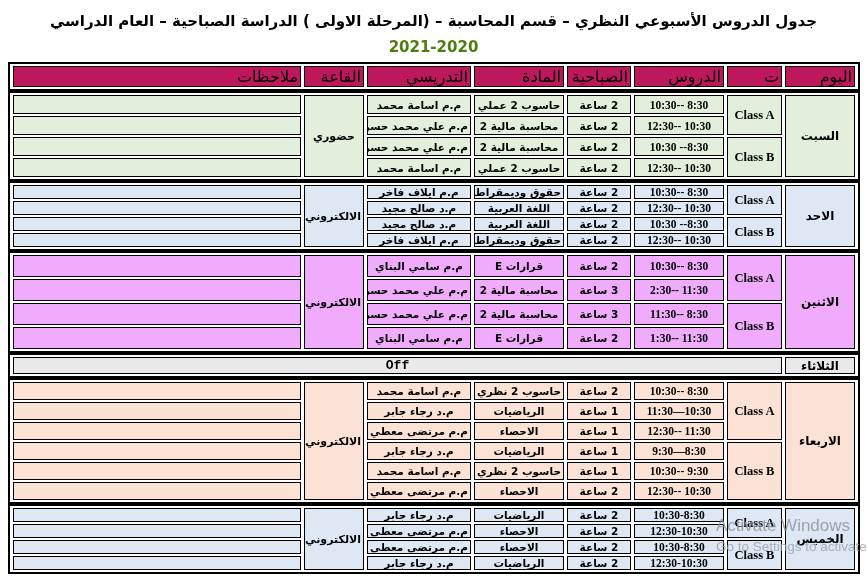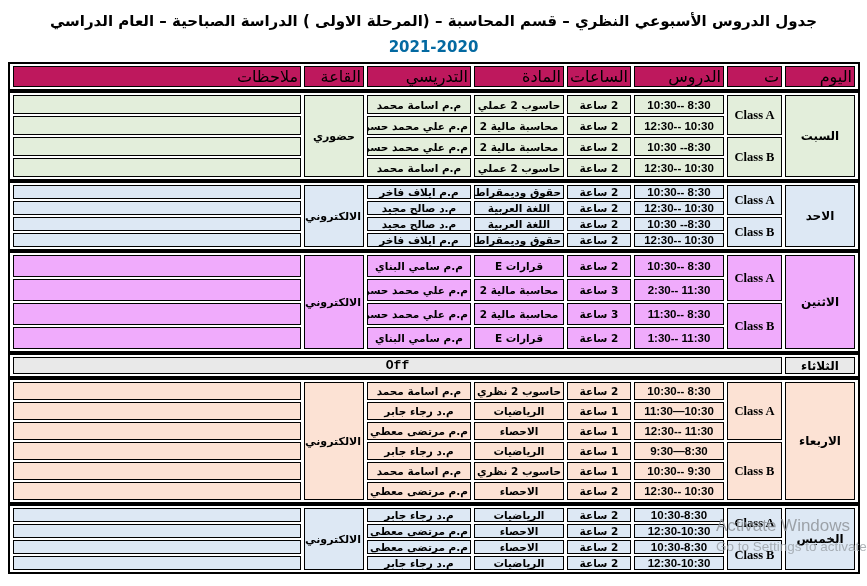--- a/index.html
+++ b/index.html
@@ -2,21 +2,21 @@
 <html><head>
 <meta charset="utf-8">
 <style>
   html,body{margin:0;padding:0;}
   body{
     width:867px;height:586px;overflow:hidden;position:relative;
     background:#fff;font-family:"DejaVu Sans",sans-serif;
   }
   .title-wrap{width:867px;text-align:center;direction:rtl;}
   .title-line1{margin-top:12px;font-size:15px;font-weight:bold;color:#000;}
-  .title-line2{margin-top:8px;margin-bottom:6px;font-size:15px;font-weight:bold;color:#0369a1;direction:ltr;}
+  .title-line2{margin-top:8px;margin-bottom:6px;font-size:15px;font-weight:bold;color:#4d7c0f;direction:ltr;}
   .tbl-wrap{width:852px;margin-left:8px;direction:rtl;}
   table{
     width:852px;table-layout:fixed;
     border-collapse:separate;border-spacing:3px 2px;
     border:2.5px solid #000;background:#fff;
   }
   td{
     border:1px solid #000;text-align:center;vertical-align:middle;
     padding:0 2px;overflow:hidden;white-space:nowrap;color:#000;
   }
@@ -30,21 +30,21 @@
                        
   .hdr td{background:#be185d;font-size:16px;height:18px;font-weight:normal;text-align:right;}
   .sec-sat td{background:#e3eedb;height:17px;}
   .sec-sun td{background:#dde8f4;height:11px;}
   .sec-mon td{background:#f0abfc;height:20px;}
   .sec-tue td{background:#e9e9e9;height:15px;}
   .sec-wed td{background:#fce2d4;height:16px;}
   .sec-thu td{background:#dde8f4;height:11px;}
   .c-day{font-size:12px;font-weight:bold;}
   .c-class{direction:ltr;font-family:"Liberation Serif",serif;font-size:12.5px;font-weight:bold;}
-  .c-time{direction:ltr;font-family:Liberation Sans, sans-serif;font-size:11.5px;font-weight:bold;}
+  .c-time{direction:ltr;font-family:Liberation Serif, serif;font-size:11.5px;font-weight:bold;}
   .c-hours{font-size:10.5px;font-weight:bold;}
   .c-subj{font-size:10.5px;font-weight:bold;}
   .c-inst{font-size:10.5px;font-weight:bold;}
   .c-room{font-size:11px;font-weight:bold;}
   .c-off{direction:ltr;font-family:Liberation Mono, monospace;font-size:13px;font-weight:bold;}
   .watermark{
     position:absolute;right:-62px;top:516px;text-align:left;
     font-family:"Liberation Sans",sans-serif;color:#8d9196;opacity:.8;
     pointer-events:none;white-space:nowrap;
   }
@@ -70,21 +70,21 @@
         <col class="c5">
         <col class="c6">
         <col class="c7">
         <col>
       </colgroup>
     <tbody>
         <tr>
       <td>اليوم</td>
       <td>ت</td>
       <td>الدروس</td>
-      <td>الساعات</td>
+      <td>الصباحية</td>
       <td>المادة</td>
       <td>التدريسي</td>
       <td>القاعة</td>
       <td>ملاحظات</td>
     </tr>
   </tbody>
     </table>
 
   <table class="sec-sat">
     <colgroup>

